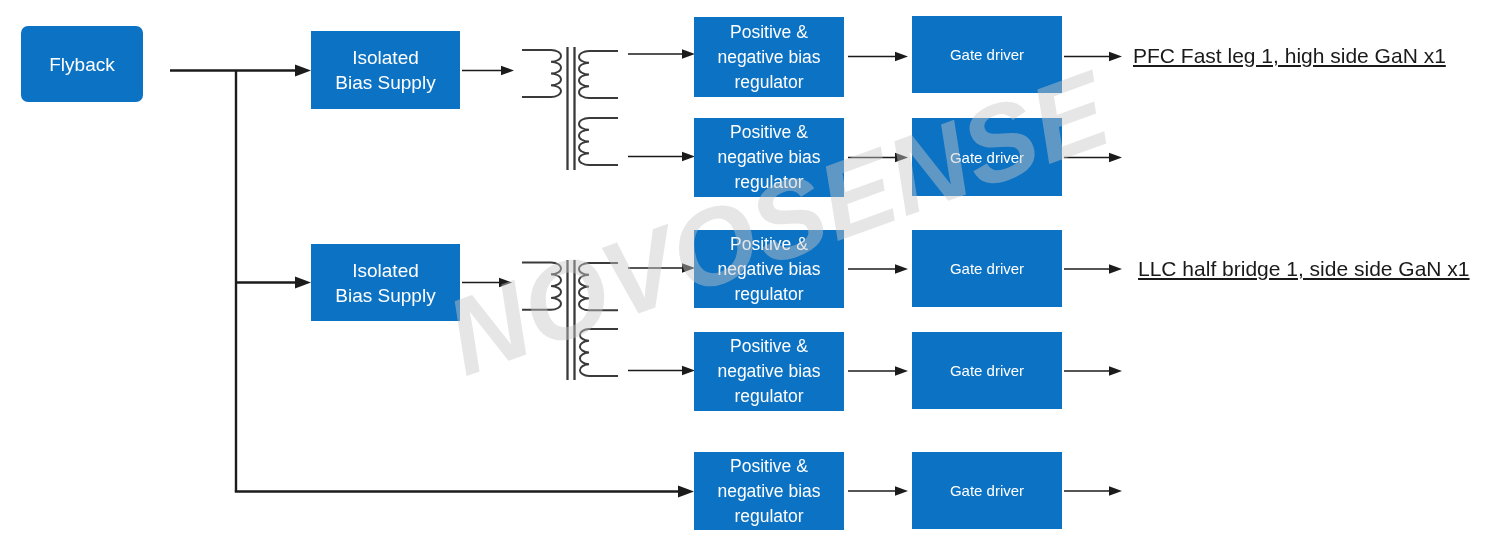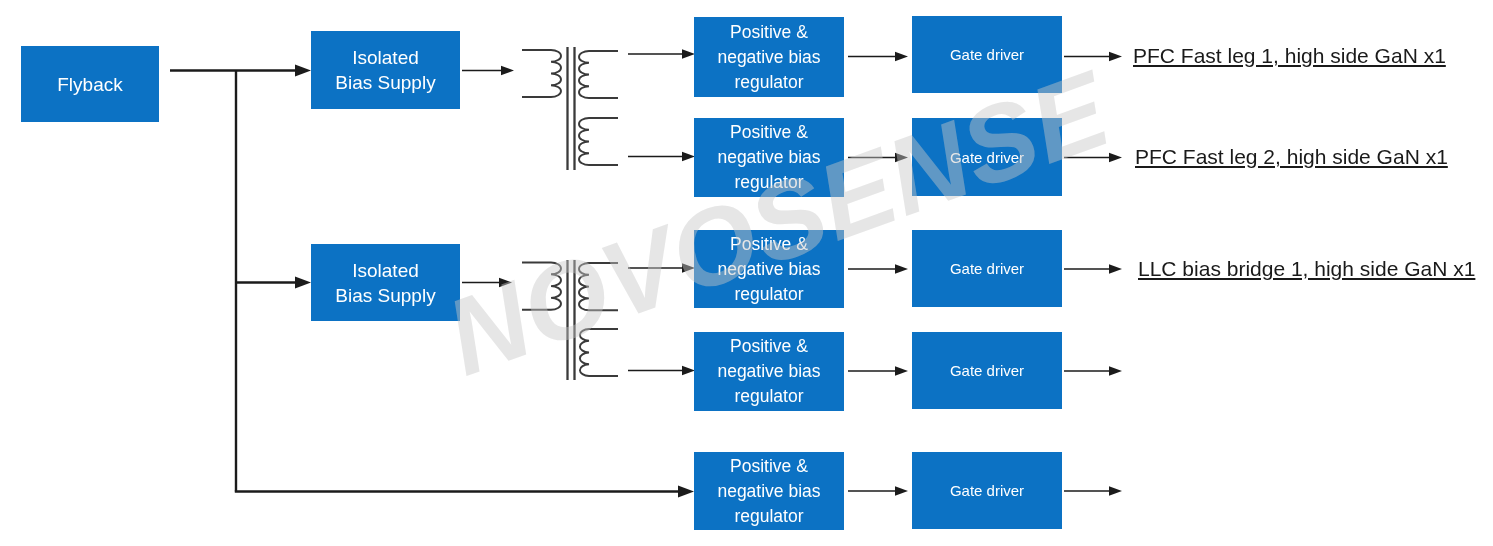--- a/index.html
+++ b/index.html
@@ -151,21 +151,21 @@
       <path class="head" d="M1122 157.5 L1109 152.7 L1109 162.3 Z"></path>
       <line class="wire thin" x1="1064" y1="269" x2="1110" y2="269"></line>
       <path class="head" d="M1122 269 L1109 264.2 L1109 273.8 Z"></path>
       <line class="wire thin" x1="1064" y1="371" x2="1110" y2="371"></line>
       <path class="head" d="M1122 371 L1109 366.2 L1109 375.8 Z"></path>
       <line class="wire thin" x1="1064" y1="491" x2="1110" y2="491"></line>
       <path class="head" d="M1122 491 L1109 486.2 L1109 495.8 Z"></path>
     </g>
   </svg>
 
-  <div class="box source" style="left:21px; top:46px; width:138px; height:76px;">Flyback</div>
+  <div class="box source" style="left:21px; top:26px; width:122px; height:76px;border-radius:7px;">Flyback</div>
 
   <div class="box source" style="left:311px; top:31px; width:149px; height:78px;">Isolated
 Bias Supply</div>
 
   <div class="box source" style="left:311px; top:244px; width:149px; height:77px;">Isolated
 Bias Supply</div>
 
   <div class="box regulator" style="left:694px; top:17px; width:150px; height:80px;">Positive &amp;
 negative bias
 regulator</div>
@@ -191,21 +191,20 @@
   <div class="box" style="left:912px; top:118px; width:150px; height:78px;">Gate driver</div>
 
   <div class="box" style="left:912px; top:230px; width:150px; height:77px;">Gate driver</div>
 
   <div class="box" style="left:912px; top:332px; width:150px; height:77px;">Gate driver</div>
 
   <div class="box" style="left:912px; top:452px; width:150px; height:77px;">Gate driver</div>
 
   <div class="out-label" style="left:1133px; top:56px;">PFC Fast leg 1, high side GaN x1</div>
 
-  <div class="out-label" style="left:1135px; top:157px;">PFC Fast leg 2, high side GaN x1</div>
-
-  <div class="out-label" style="left:1138px; top:269px;">LLC bias bridge 1, high side GaN x1</div>
+
+  <div class="out-label" style="left:1138px; top:269px;">LLC half bridge 1, side side GaN x1</div>
 
 
 
   <div class="watermark">NOVOSENSE</div>
 
 </div>
 
 </body></html>

